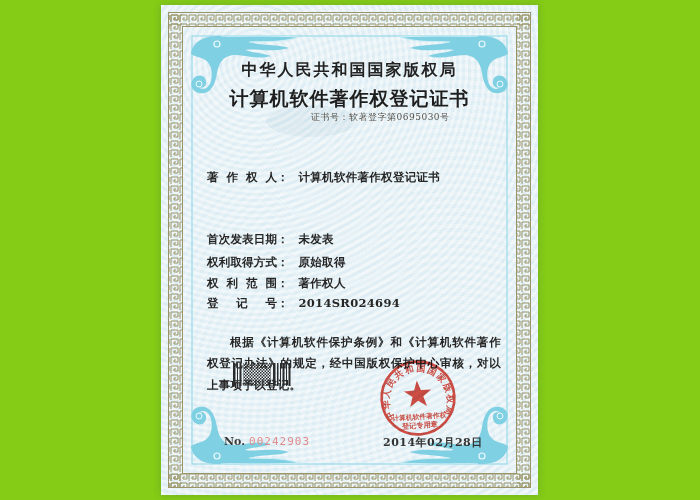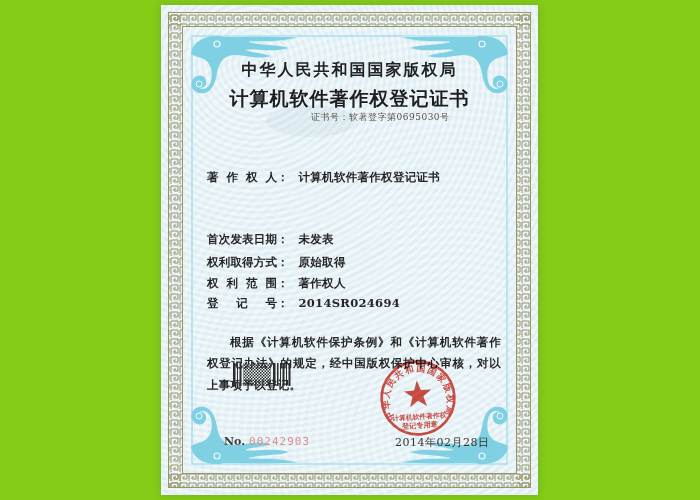--- a/index.html
+++ b/index.html
@@ -25,21 +25,21 @@
   .fvalue div{line-height:12.5px;}
   .r1{top:125px}.r2{top:165px}.r3{top:206px}.r4{top:227px}.r5{top:250px}.r6{top:271px}.r7{top:291px}
   .statement{position:absolute;left:46px;top:315px;width:294px;font-size:11.5px;font-weight:600;
              color:#262626;line-height:21.5px;text-indent:2em;text-align:justify;letter-spacing:.3px;}
   .barcode{position:absolute;left:72px;top:358px;}
   .serial{position:absolute;left:63px;top:430px;font-size:11px;color:#3a3a3a;font-weight:600;}
   .serial .num{color:#e08b8b;font-family:"DejaVu Sans Mono","Liberation Mono",monospace;
                font-weight:400;letter-spacing:1px;margin-left:4px;}
   .seal{position:absolute;left:216px;top:352px;width:82px;height:82px;opacity:.88;
         transform:rotate(-4deg);mix-blend-mode:multiply;z-index:5;}
-  .issuedate{position:absolute;left:234px;top:430px;font-size:11px;font-weight:400;
+  .issuedate{position:absolute;left:222px;top:430px;font-size:11px;font-weight:700;
              color:#333;letter-spacing:.5px;z-index:4;}
   .wm{position:absolute;left:105px;top:100px;width:90px;height:32px;border-radius:50%;
       background:rgba(150,185,200,.12);}
 </style>
 </head>
 <body>
 
 <div class="stage">
   <div class="paper">
 

